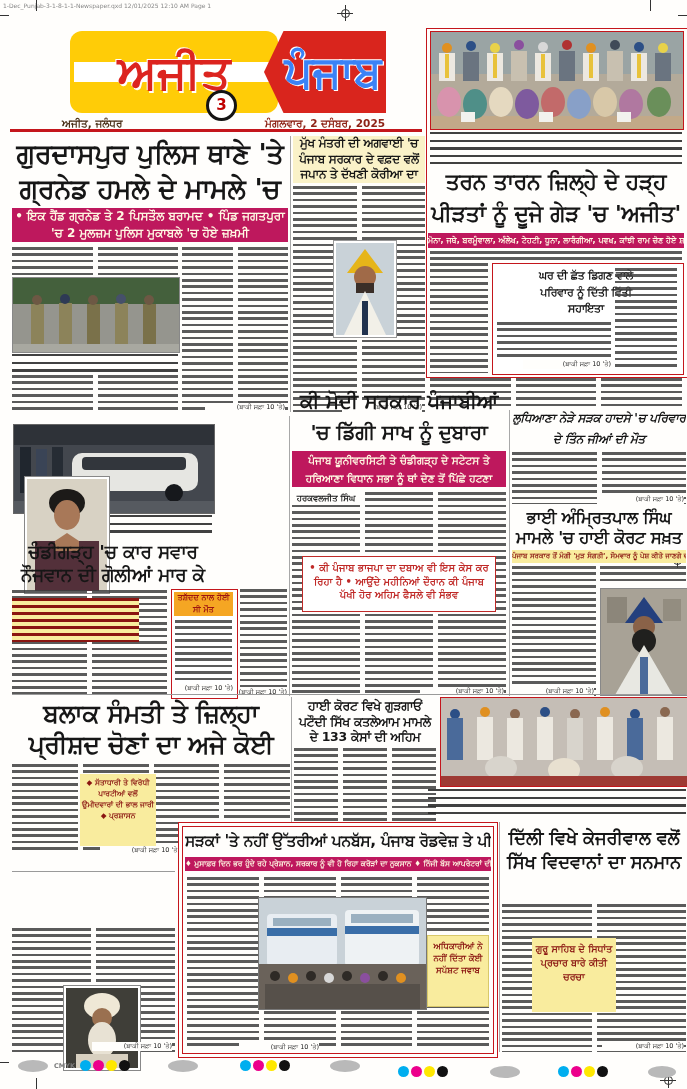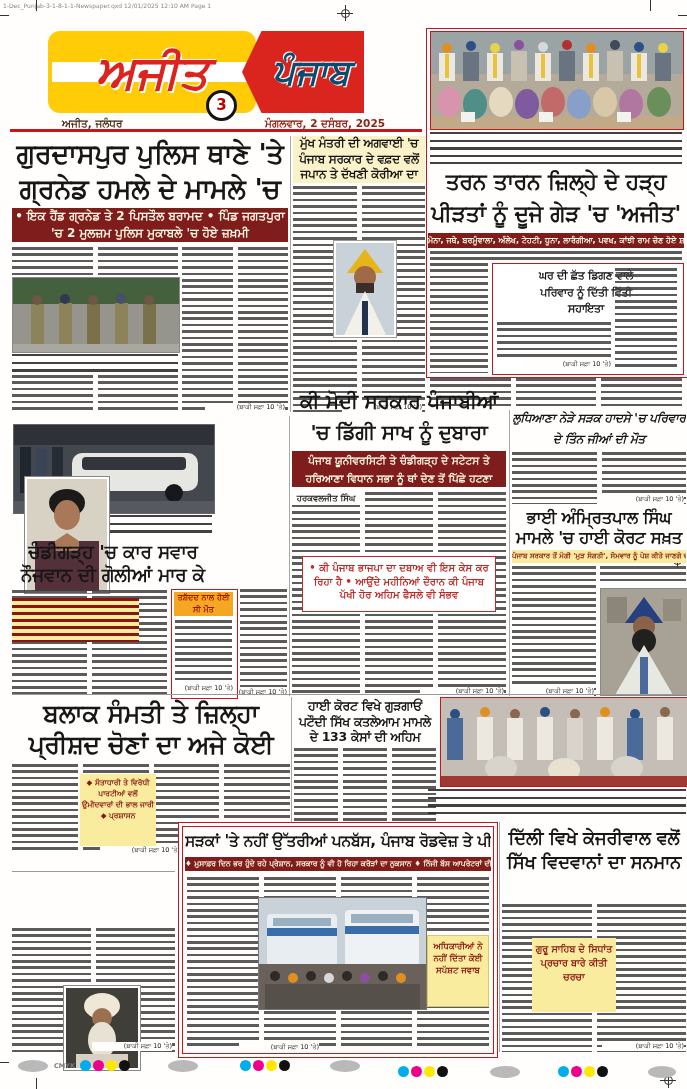--- a/index.html
+++ b/index.html
@@ -6,21 +6,21 @@
   .page{position:relative;width:687px;height:1089px;background:#fffefc;overflow:hidden;
         font-family:"DejaVu Sans","Liberation Sans",sans-serif;color:#1b1b1b;}
   .abs{position:absolute;}
   
   .tx{background-image:repeating-linear-gradient(180deg,#3e3e3e 0,#3e3e3e 2.6px,transparent 2.6px,transparent 6.4px);opacity:.85;}
   .txc{background-image:repeating-linear-gradient(180deg,#2c2c2c 0,#2c2c2c 2.4px,transparent 2.4px,transparent 7.6px);opacity:.9;}
   .tx-y{background-color:#F9EC9E;background-image:repeating-linear-gradient(180deg,#8a1511 0,#8a1511 2.6px,transparent 2.6px,transparent 7px);}
   .cols{position:absolute;display:flex;gap:5px;}
   .cols i{flex:1;display:block;}
   .hl{font-weight:bold;text-align:center;color:#161616;letter-spacing:-.3px;overflow:hidden;}
-  .orange{background:#7f1d1d;color:#FFF8E2;font-weight:bold;text-align:center;overflow:hidden;}
+  .orange{background:#be185d;color:#FFF8E2;font-weight:bold;text-align:center;overflow:hidden;}
   .ybar{background:#F9EC9E;color:#8A1511;font-weight:bold;text-align:center;overflow:hidden;}
   .redbox{border:1.3px solid #C4161C;background:#fff;}
   .cont{font-size:6.5px;line-height:9px;color:#222;background:#fffefc;text-align:right;white-space:nowrap;overflow:hidden;}
   .vrule{background:#a8a8a8;width:1px;}
   .hrule{background:#9a9a9a;height:1px;}
   .photo{overflow:hidden;background:#cfcfcf;}
   .photo svg{display:block;width:100%;height:100%;}
   .cross{width:16px;height:16px;}
   .cross:before{content:"";position:absolute;left:0;right:0;top:7.5px;height:1px;background:#333;}
   .cross:after{content:"";position:absolute;top:0;bottom:0;left:7.5px;width:1px;background:#333;}
@@ -44,28 +44,28 @@
   <span class="abs cross" style="left:660px;top:1072px;">
       <i></i>
     </span>
   <div class="abs crop" style="left:36px;top:0;width:1px;height:11px;"></div>
   <div class="abs crop" style="left:0;top:15px;width:9px;height:1px;"></div>
   <div class="abs crop" style="left:650px;top:0;width:1px;height:11px;"></div>
   <div class="abs crop" style="left:678px;top:15px;width:9px;height:1px;"></div>
   <div class="abs crop" style="left:36px;top:1078px;width:1px;height:11px;"></div>
   <div class="abs crop" style="left:0;top:1062px;width:9px;height:1px;"></div>
 
-  <div class="abs" style="left:48px;top:31px;width:316px;height:84px;font-style:italic;">
+  <div class="abs" style="left:70px;top:31px;width:316px;height:84px;">
     <div class="abs" style="left:0;top:0;width:208px;height:82px;background:#FFCC07;border-radius:12px;"></div>
     <div class="abs" style="left:4px;top:31px;width:200px;height:20px;background:#fff;"></div>
     <div class="abs" style="left:0;top:8px;width:208px;height:70px;font-size:46px;font-weight:900;color:#DC241F;text-align:center;
                 text-shadow:1.5px 1.5px 0 #fff,-1px -1px 0 #fff;line-height:66px;">ਅਜੀਤ</div>
     <div class="abs" style="left:194px;top:0;width:122px;height:82px;background:#D9251D;
                 clip-path:polygon(16% 0,100% 0,100% 100%,16% 100%,0 50%);"></div>
-    <div class="abs" style="left:210px;top:10px;width:106px;height:68px;font-size:35px;font-weight:900;color:#0c4a6e;text-align:center;
+    <div class="abs" style="left:210px;top:10px;width:106px;height:68px;font-size:44px;font-weight:900;color:#3b82f6;text-align:center;
                 text-shadow:1.2px 1.2px 0 #fff,-1px -1px 0 #fff;line-height:62px;">ਪੰਜਾਬ</div>
   </div>
   <div class="abs" style="left:206px;top:90px;width:25px;height:25px;border:3px solid #141414;border-radius:50%;background:#fff;
               color:#C00000;font-size:15px;font-weight:900;text-align:center;line-height:25px;">3</div>
   <div class="abs" style="left:62px;top:117px;width:130px;height:13px;font-size:10.5px;font-weight:bold;color:#4a3018;">ਅਜੀਤ, ਜਲੰਧਰ</div>
   <div class="abs" style="left:245px;top:117px;width:140px;height:13px;font-size:10.5px;font-weight:bold;color:#8E2417;text-align:right;">ਮੰਗਲਵਾਰ, 2 ਦਸੰਬਰ, 2025</div>
   <div class="abs" style="left:10px;top:129px;width:412px;height:3px;background:#C4161C;"></div>
 
   <div class="abs" style="left:426px;top:28px;width:260px;height:348px;border:1px solid #C4161C;"></div>
   <div class="abs photo" style="left:430px;top:31px;width:252px;height:97px;border:1.5px solid #C4161C;">

